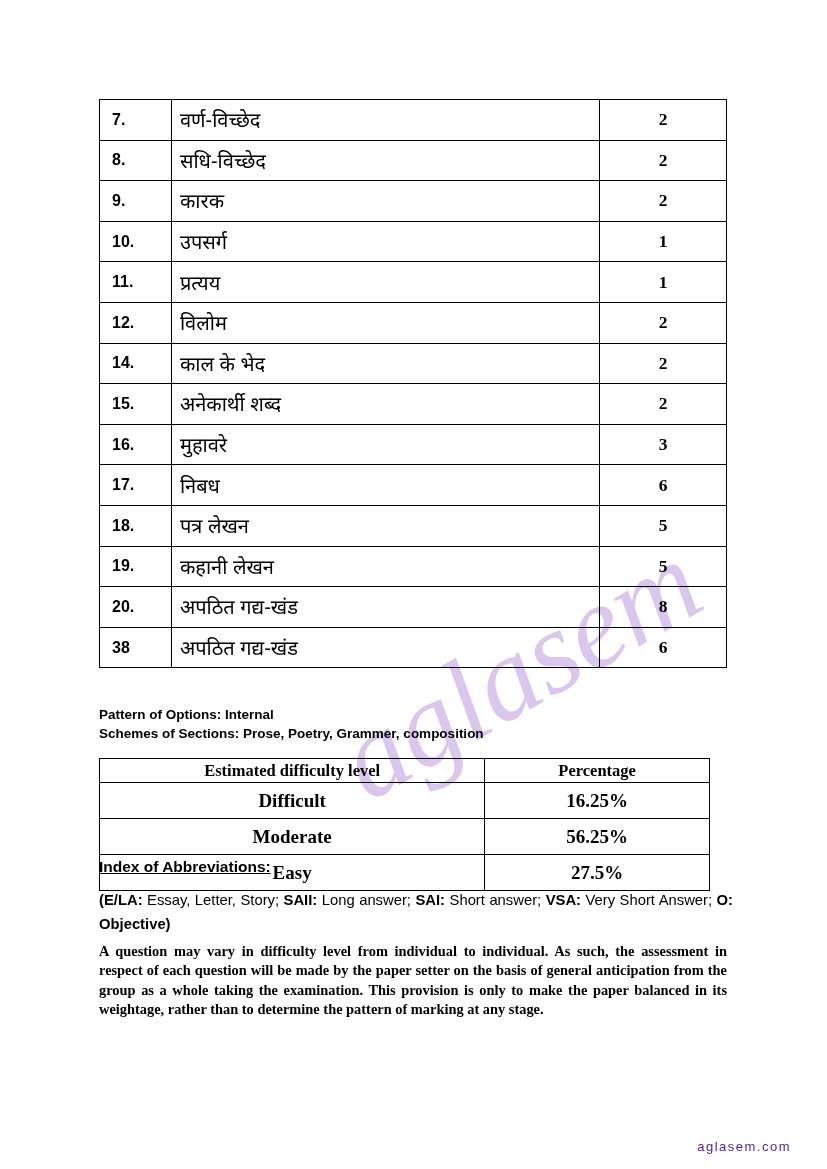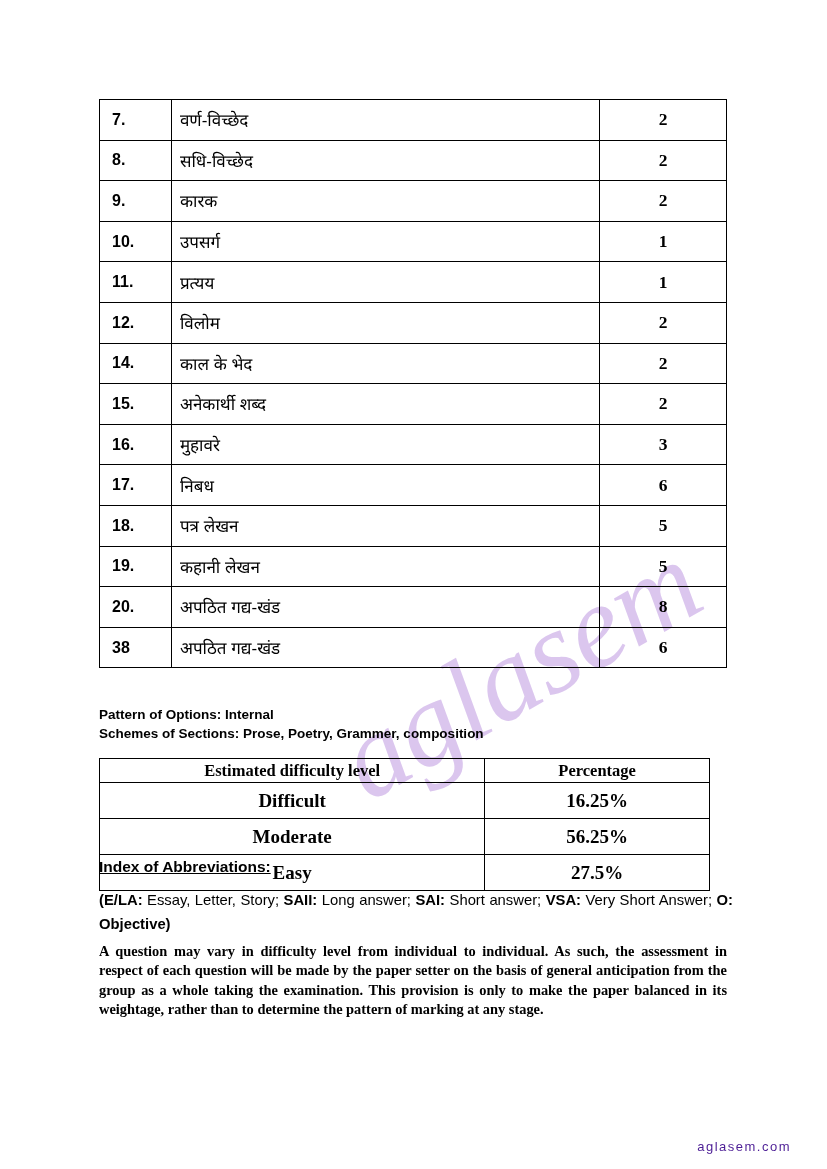--- a/index.html
+++ b/index.html
@@ -46,21 +46,21 @@
     width: 72px;
     padding-left: 12px;
     font-family: "Liberation Sans", sans-serif;
     font-weight: bold;
     font-size: 16px;
   }
   #marks-table td.topic {
     width: 429px;
     padding-left: 8px;
     font-family: "Liberation Sans", sans-serif;
-    font-size: 17px;
+    font-size: 20px;
   }
   #marks-table td.marks {
     width: 127px;
     text-align: center;
     font-family: "Liberation Serif", serif;
     font-weight: bold;
     font-size: 17.5px;
   }
 
   

